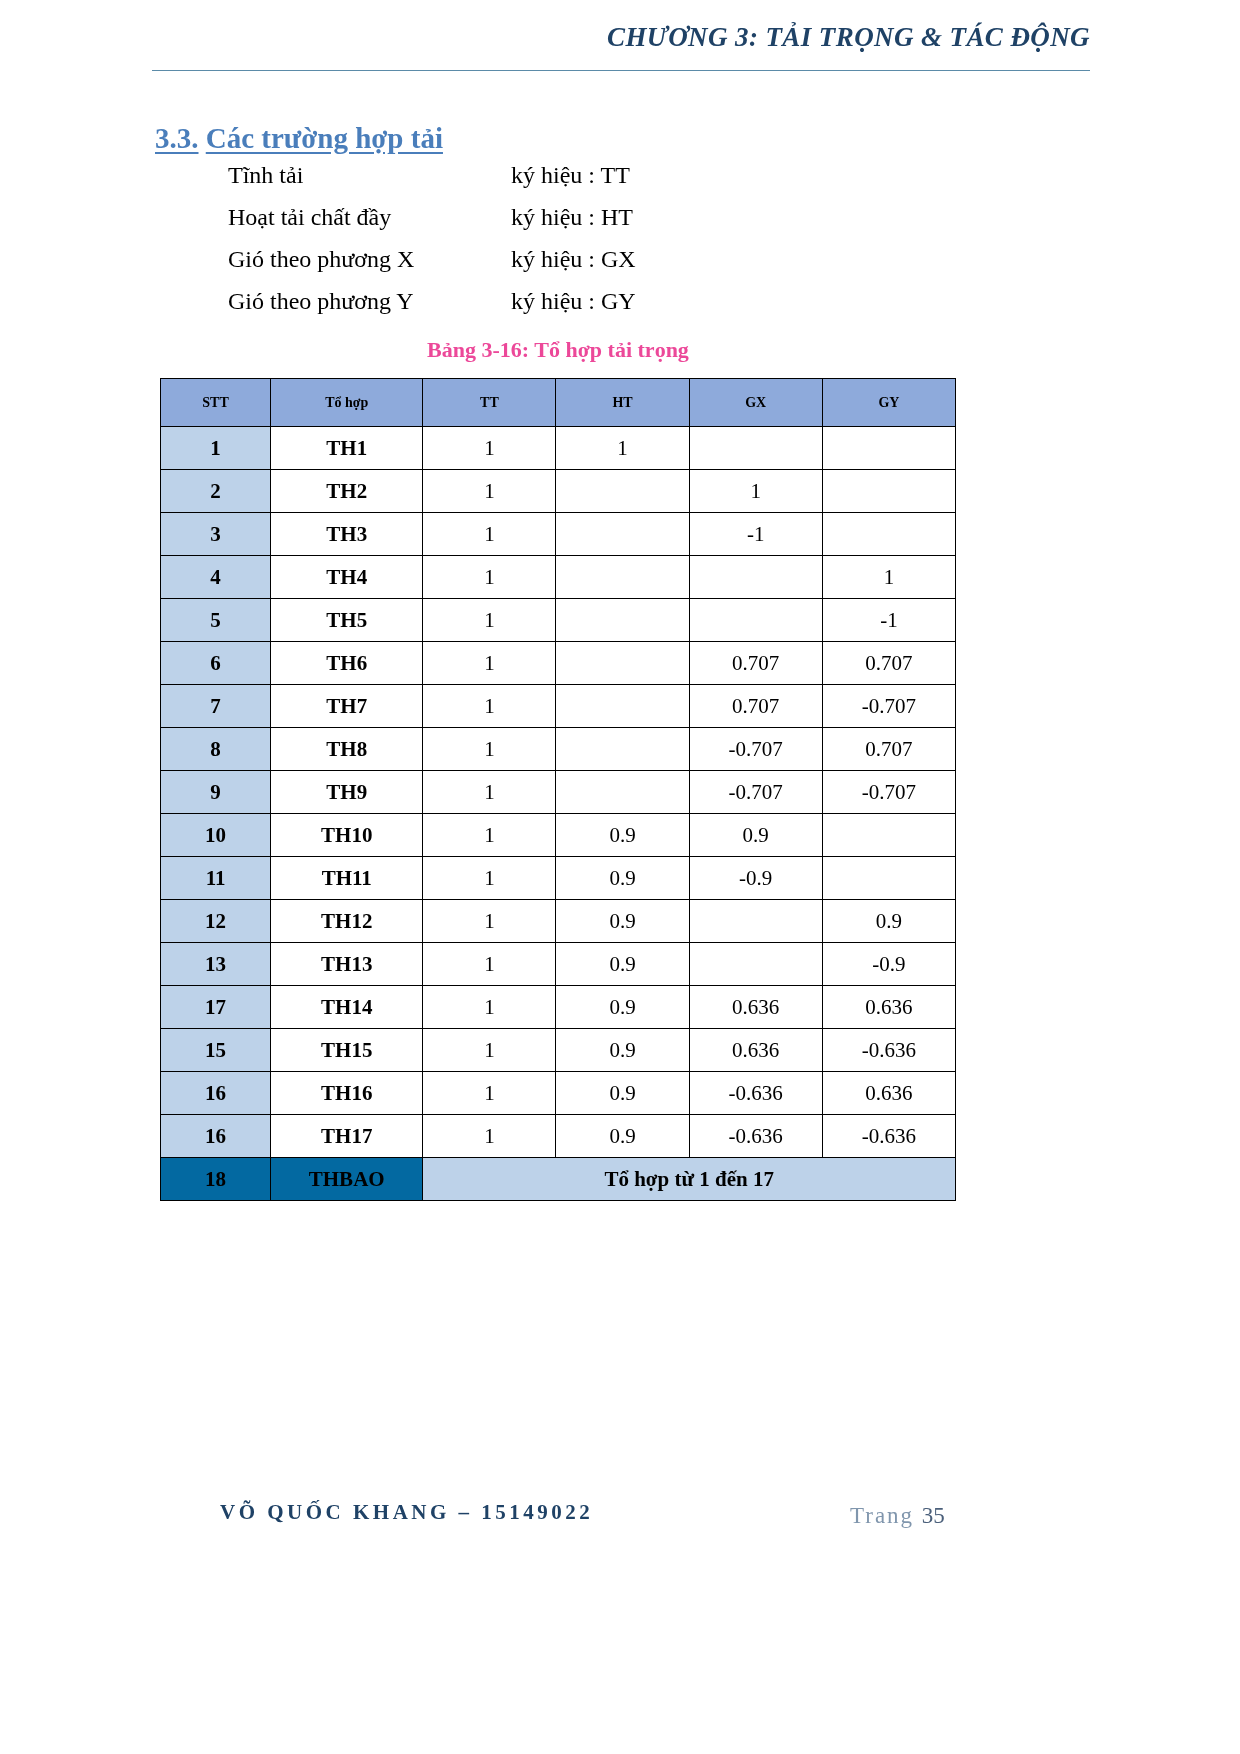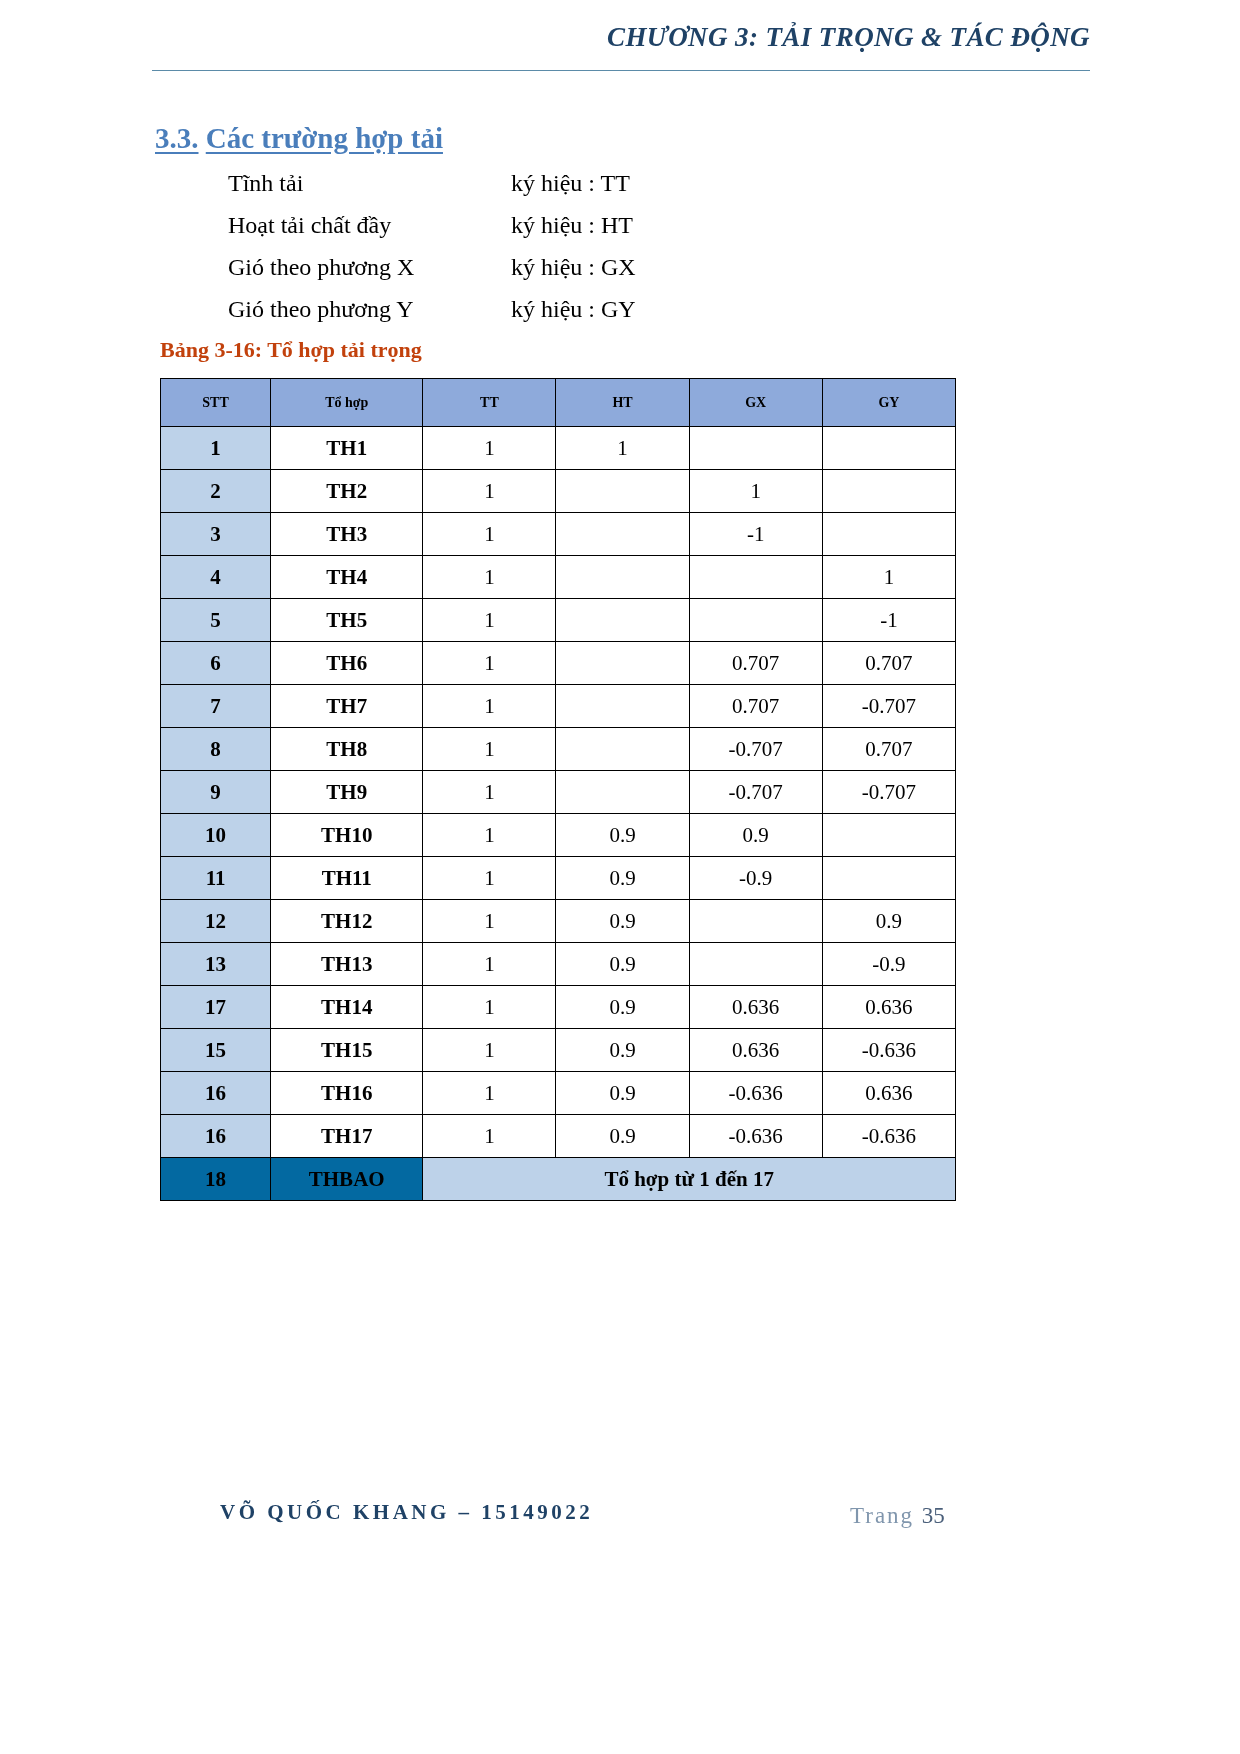--- a/index.html
+++ b/index.html
@@ -58,42 +58,43 @@
   .section-heading .txt {
     text-decoration: underline;
     text-underline-offset: 4px;
     margin-top: 35px;
   }
 
   
   .deflist {
     position: absolute;
     left: 228px;
-    top: 170px;
+    top: 162px;
     width: 700px;
   }
   .defrow {
     display: flex;
     align-items: baseline;
     height: 42px;
     font-size: 24px;
     color: #000000;
   }
   .defrow .term { width: 283px; }
   .defrow .sym { white-space: nowrap; }
 
   
   .table-caption {
     position: absolute;
     left: 160px;
     top: 337px;
     width: 796px;
+    text-align: center;
     font-size: 22px;
     font-weight: bold;
-    color: #c2410c;
+    color: #ec4899;
   }
 
   
   .combo-table {
     position: absolute;
     left: 160px;
     top: 378px;
     width: 796px;
     border-collapse: collapse;
     table-layout: fixed;

